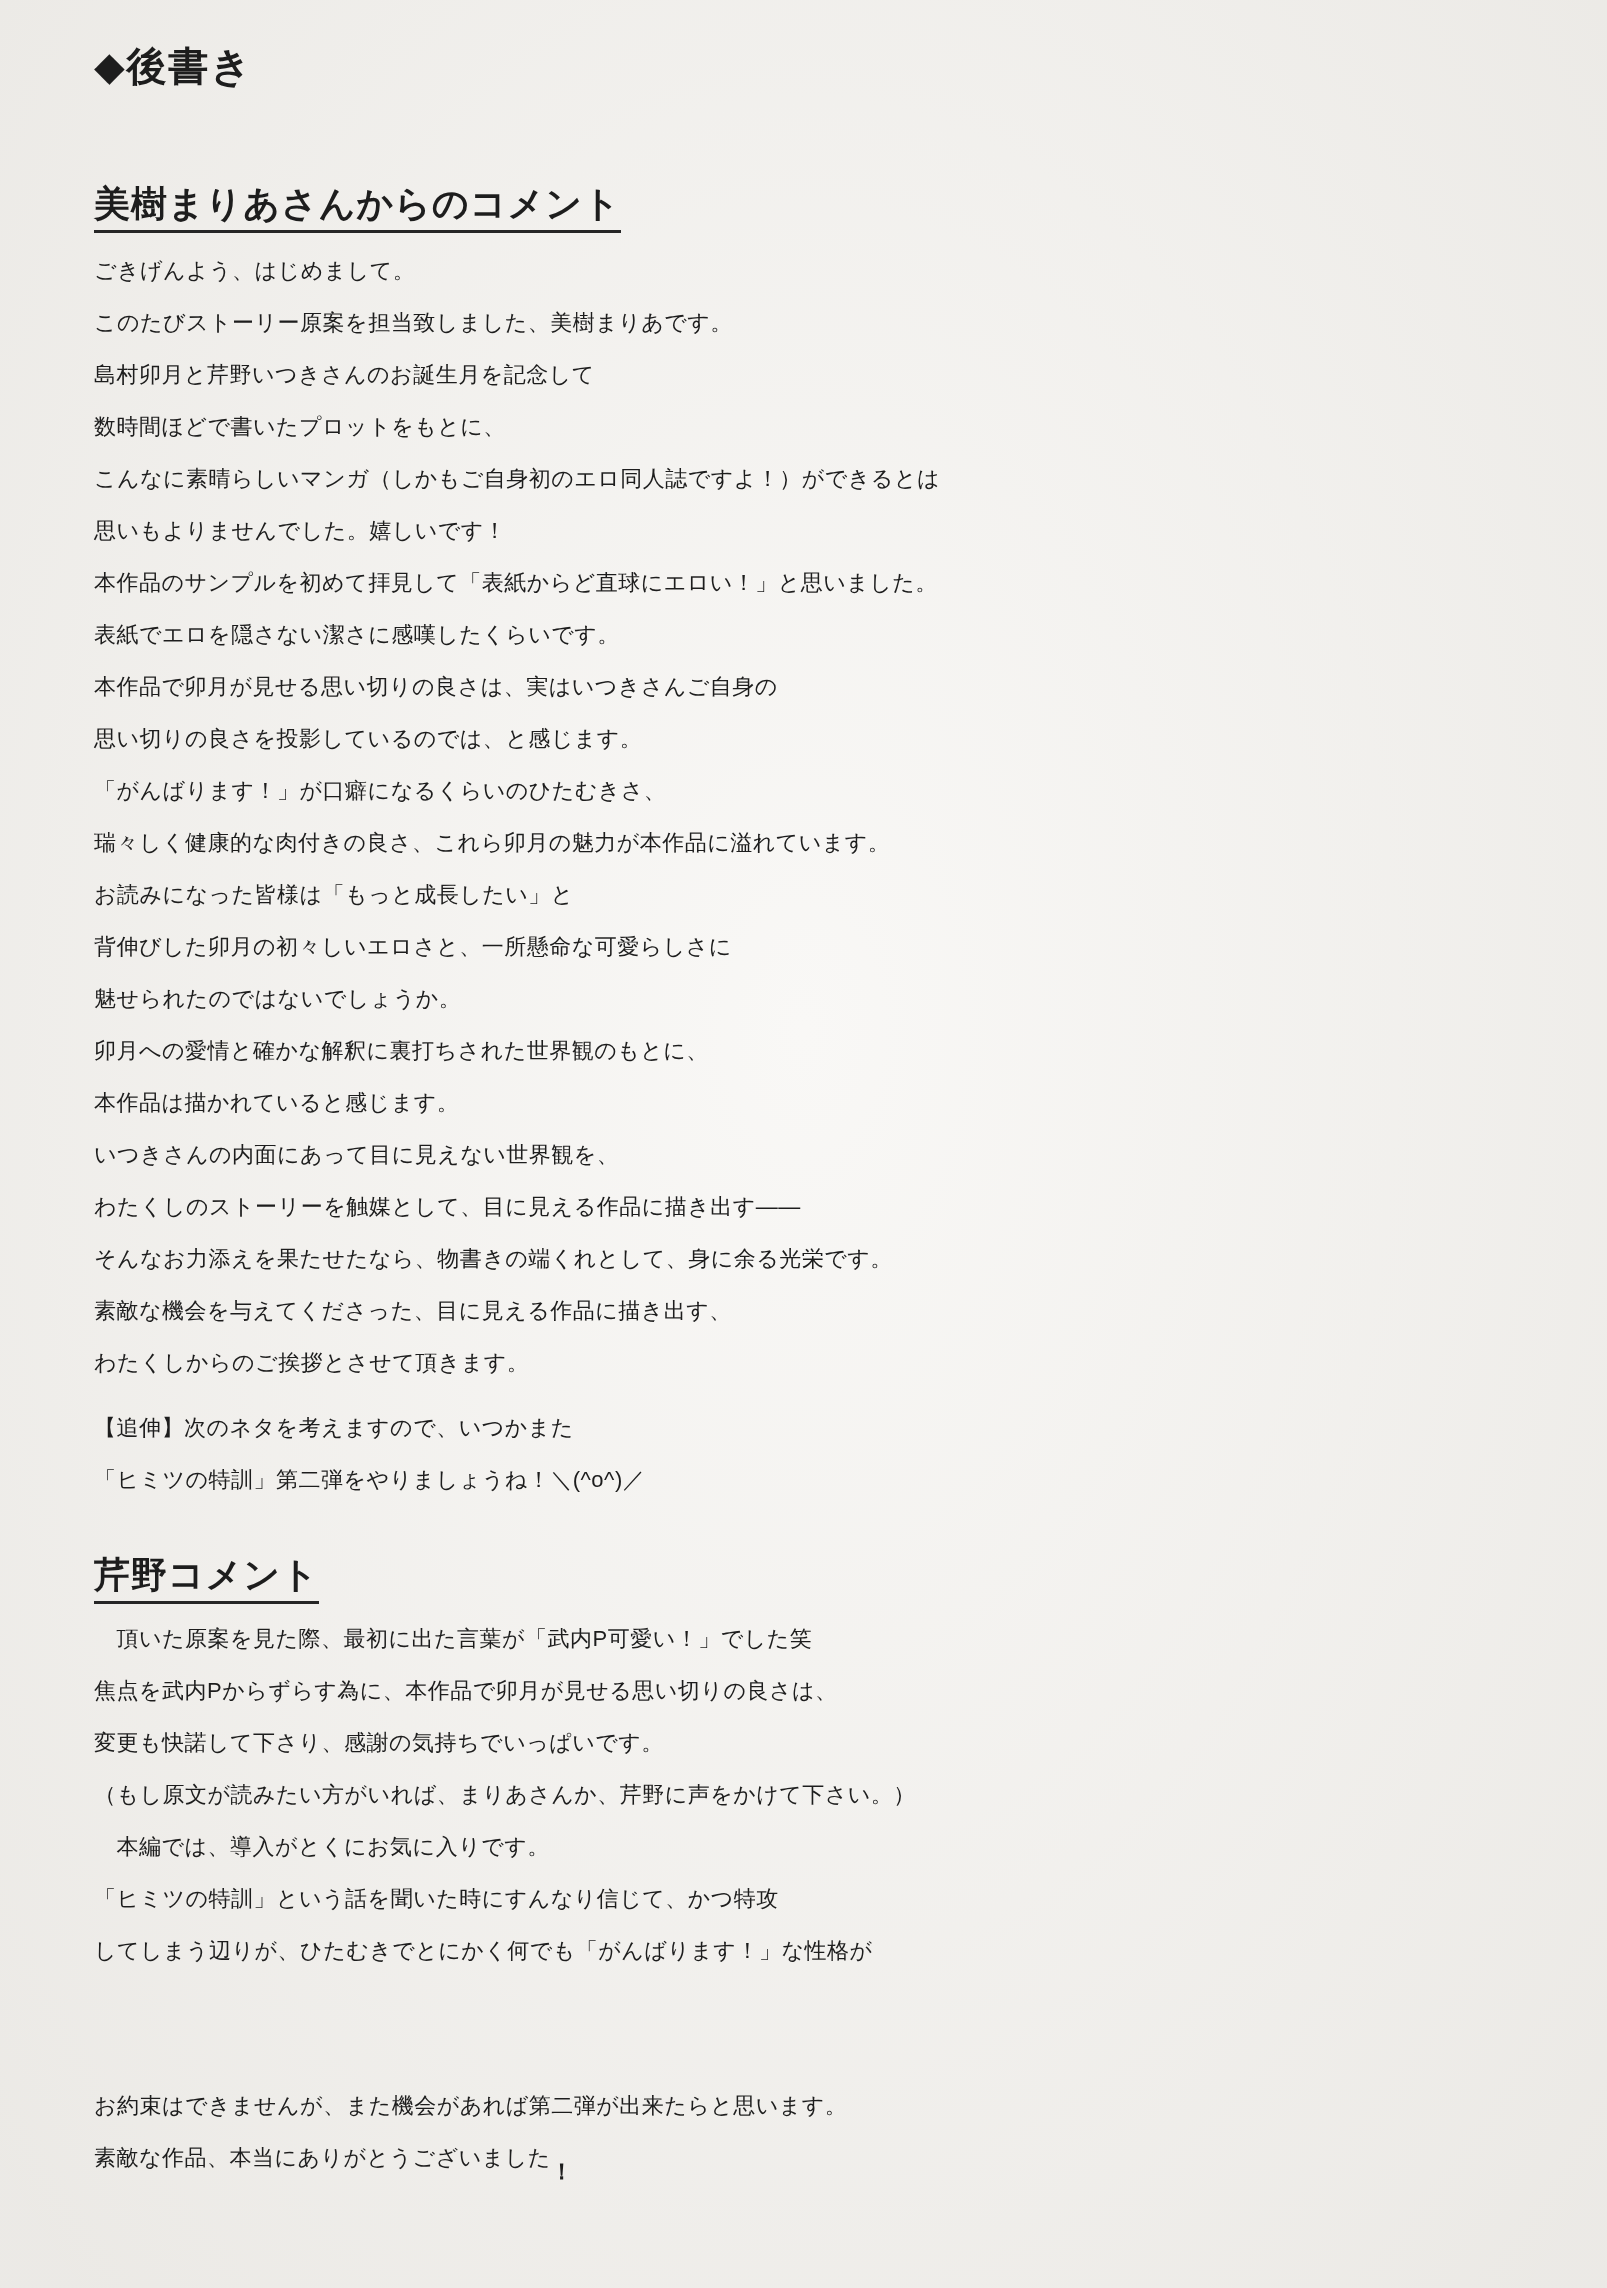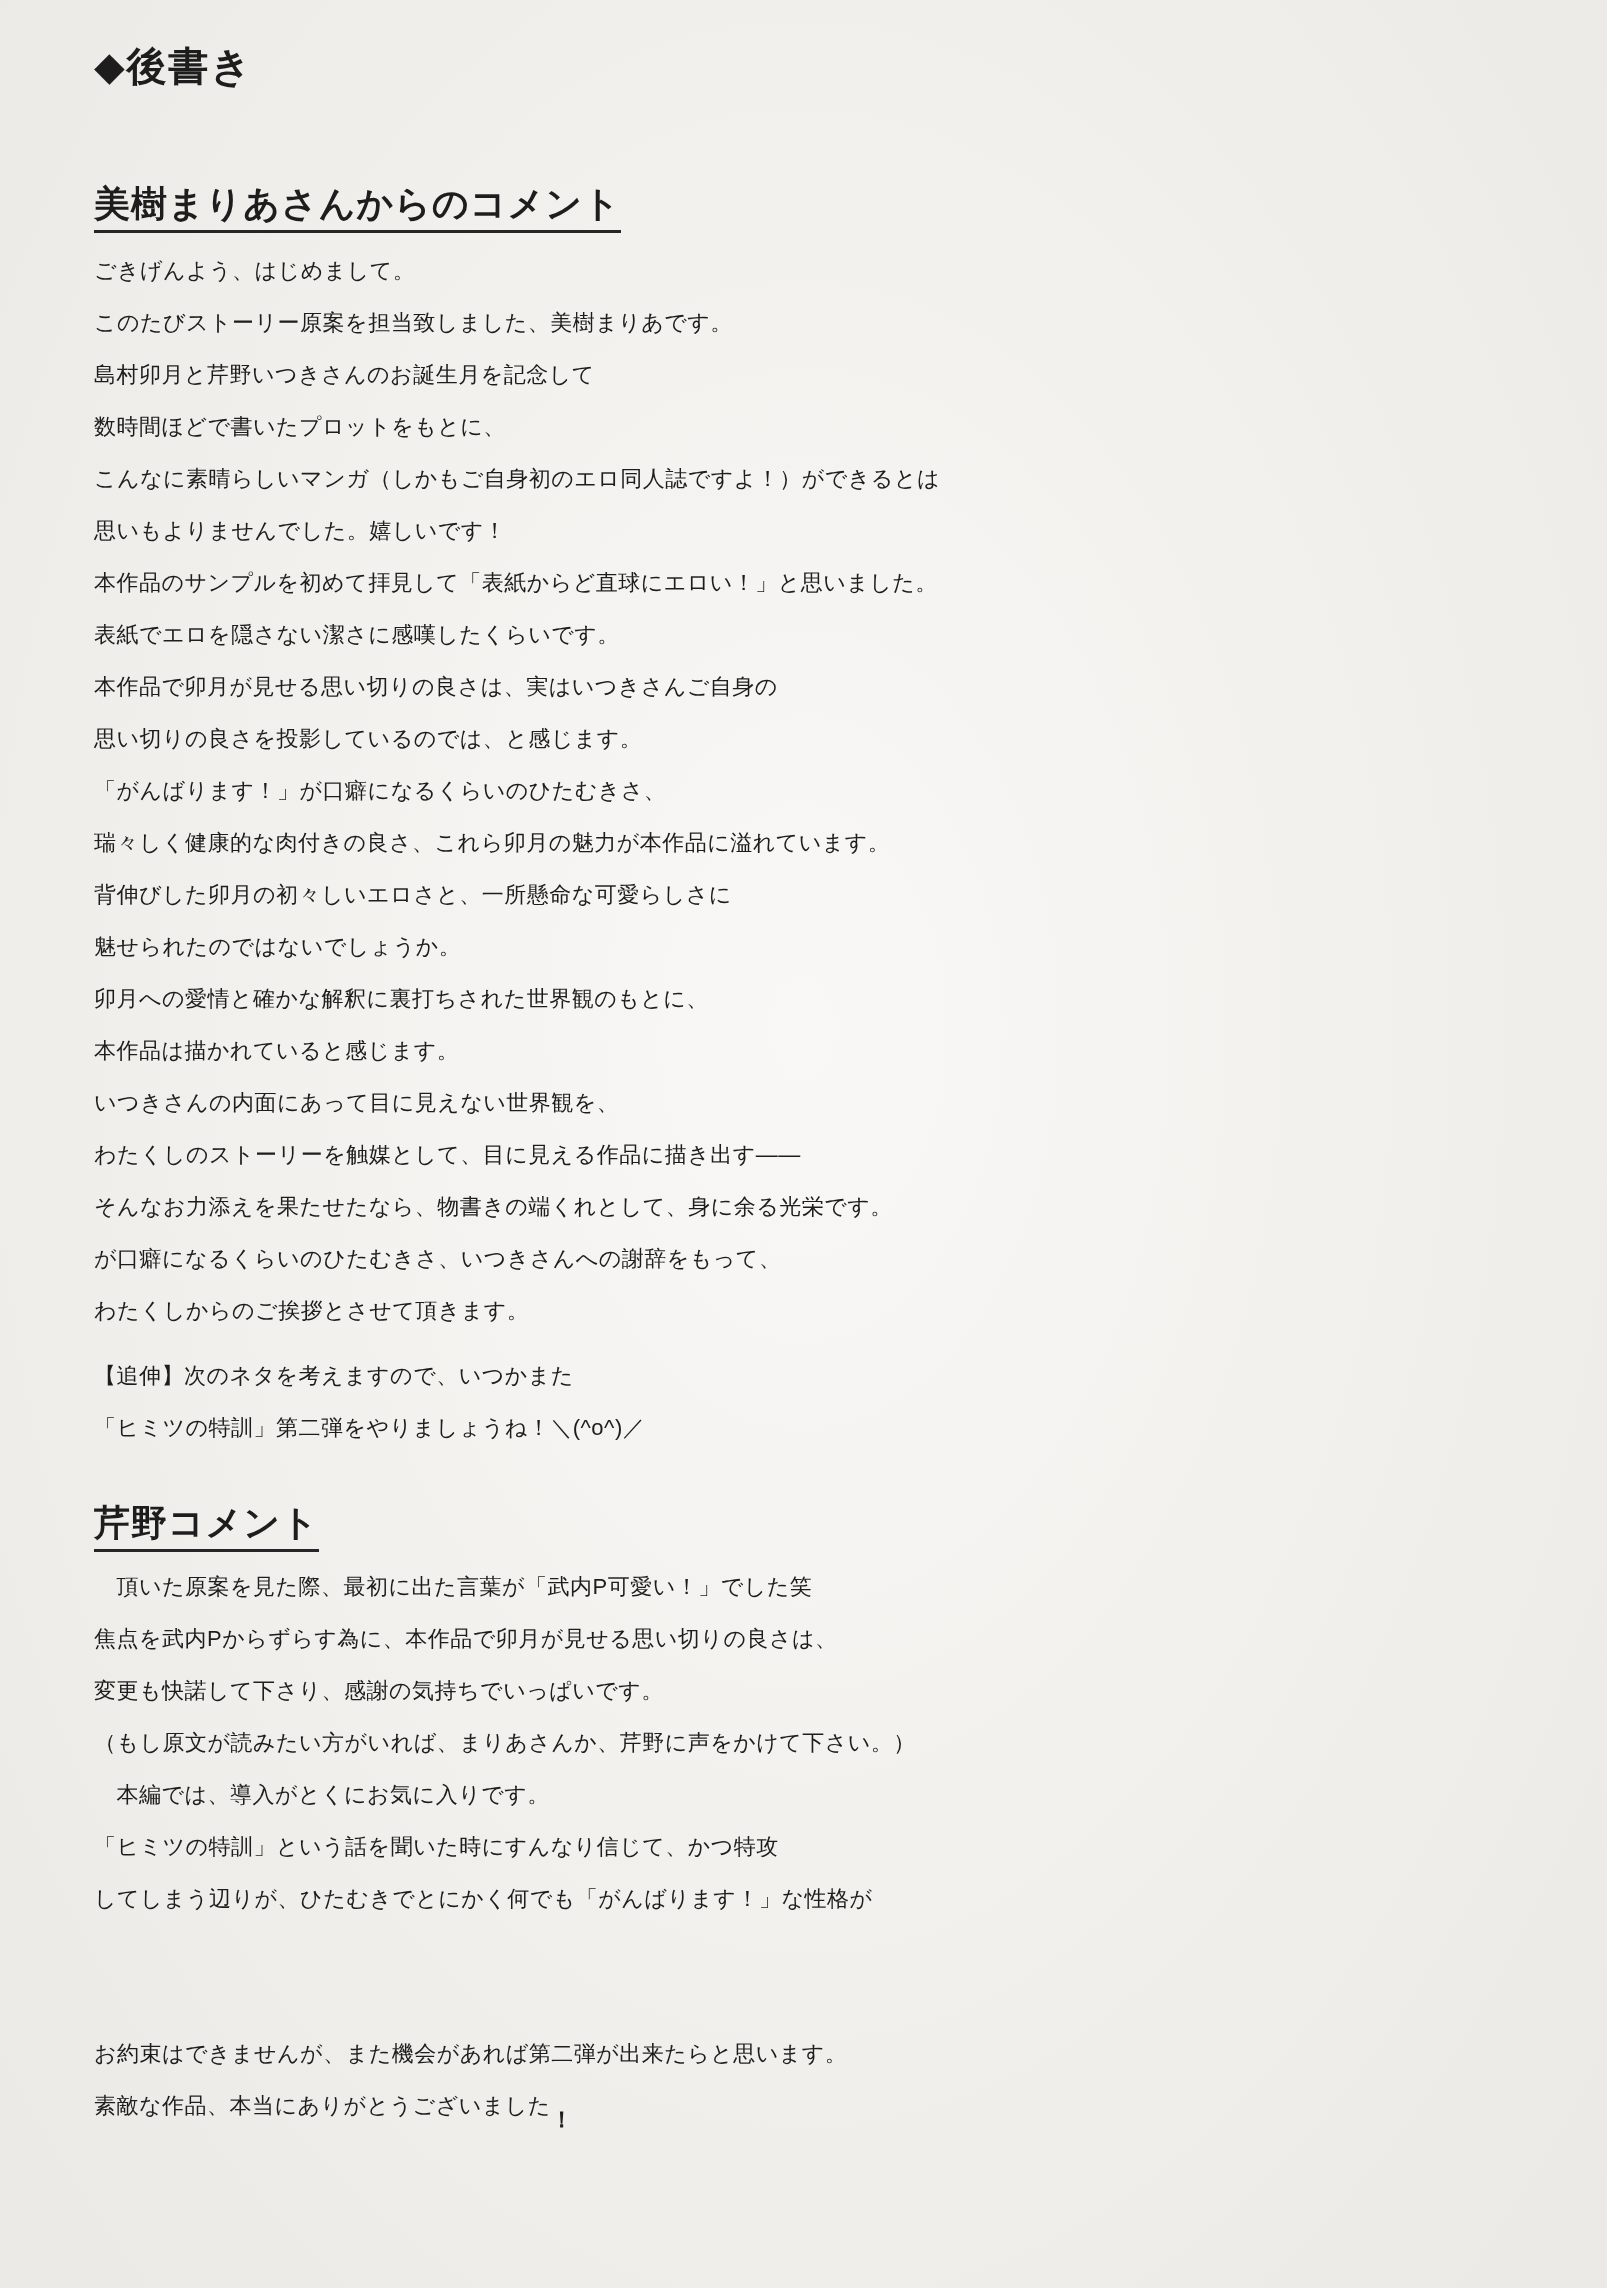--- a/index.html
+++ b/index.html
@@ -74,28 +74,29 @@
         <p class="line">島村卯月と芹野いつきさんのお誕生月を記念して</p>
         <p class="line">数時間ほどで書いたプロットをもとに、</p>
         <p class="line">こんなに素晴らしいマンガ（しかもご自身初のエロ同人誌ですよ！）ができるとは</p>
         <p class="line">思いもよりませんでした。嬉しいです！</p>
         <p class="line">本作品のサンプルを初めて拝見して「表紙からど直球にエロい！」と思いました。</p>
         <p class="line">表紙でエロを隠さない潔さに感嘆したくらいです。</p>
         <p class="line">本作品で卯月が見せる思い切りの良さは、実はいつきさんご自身の</p>
         <p class="line">思い切りの良さを投影しているのでは、と感じます。</p>
         <p class="line">「がんばります！」が口癖になるくらいのひたむきさ、</p>
         <p class="line">瑞々しく健康的な肉付きの良さ、これら卯月の魅力が本作品に溢れています。</p>
+        <p class="line">お読みになった皆様は「もっと成長したい」と</p>
         <p class="line">背伸びした卯月の初々しいエロさと、一所懸命な可愛らしさに</p>
         <p class="line">魅せられたのではないでしょうか。</p>
         <p class="line">卯月への愛情と確かな解釈に裏打ちされた世界観のもとに、</p>
         <p class="line">本作品は描かれていると感じます。</p>
         <p class="line">いつきさんの内面にあって目に見えない世界観を、</p>
         <p class="line">わたくしのストーリーを触媒として、目に見える作品に描き出す――</p>
         <p class="line">そんなお力添えを果たせたなら、物書きの端くれとして、身に余る光栄です。</p>
-        <p class="line">が口癖になるくらいのひたむきさ、いつきさんへの謝辞をもって、</p>
+        <p class="line">素敵な機会を与えてくださった、目に見える作品に描き出す、</p>
         <p class="line">わたくしからのご挨拶とさせて頂きます。</p>
       </div>
     <div class="lines postscript">
         <p class="line">【追伸】次のネタを考えますので、いつかまた</p>
         <p class="line">「ヒミツの特訓」第二弾をやりましょうね！＼(^o^)／</p>
       </div>
   </section>
 
   <section class="serino-section">
     <h2 class="section-title">芹野コメント</h2>

